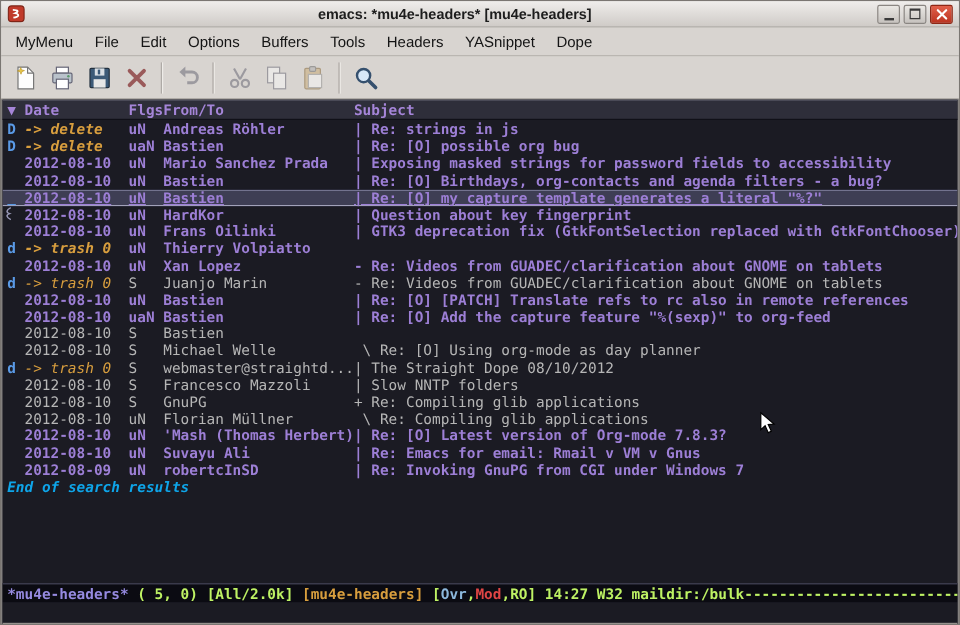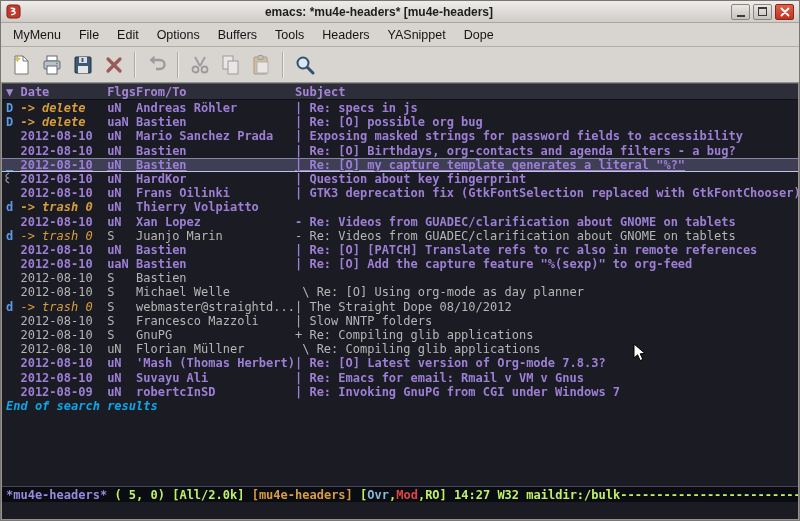--- a/index.html
+++ b/index.html
@@ -165,21 +165,21 @@
         </svg>
       </div>
     </div>
 
   <div class="emacs-area">
     <div class="header-line" id="headerline"><span class="c-mark">▼</span><span class="c-date">Date</span><span class="c-flags">Flgs</span><span class="c-from">From/To</span><span class="c-subj">Subject</span></div>
     <div class="rows" id="rows">
       <svg class="fringe-marker" width="8" height="12" viewBox="0 0 8 12">
           <path d="M6 1 C2 3 2 5 5 6 C2 7 2 9 6 11" stroke="#9a9ab8" stroke-width="1.2" fill="none"></path>
         </svg>
-    <div class="row unread"><span class="c-mark mark-ch">D</span><span class="c-date action">-&gt; delete</span><span class="c-flags">uN</span><span class="c-from">Andreas Röhler</span><span class="c-subj">| Re: specs in js</span></div>
+    <div class="row unread"><span class="c-mark mark-ch">D</span><span class="c-date action">-&gt; delete</span><span class="c-flags">uN</span><span class="c-from">Andreas Röhler</span><span class="c-subj">| Re: strings in js</span></div>
         <div class="row unread"><span class="c-mark mark-ch">D</span><span class="c-date action">-&gt; delete</span><span class="c-flags">uaN</span><span class="c-from">Bastien</span><span class="c-subj">| Re: [O] possible org bug</span></div>
         <div class="row unread"><span class="c-mark mark-ch"> </span><span class="c-date">2012-08-10</span><span class="c-flags">uN</span><span class="c-from">Mario Sanchez Prada</span><span class="c-subj">| Exposing masked strings for password fields to accessibility</span></div>
         <div class="row unread"><span class="c-mark mark-ch"> </span><span class="c-date">2012-08-10</span><span class="c-flags">uN</span><span class="c-from">Bastien</span><span class="c-subj">| Re: [O] Birthdays, org-contacts and agenda filters - a bug?</span></div>
         <div class="row unread current"><span class="c-mark mark-ch"> </span><span class="c-date">2012-08-10</span><span class="c-flags">uN</span><span class="c-from">Bastien</span><span class="c-subj">| Re: [O] my capture template generates a literal "%?"</span></div>
         <div class="row unread"><span class="c-mark mark-ch"> </span><span class="c-date">2012-08-10</span><span class="c-flags">uN</span><span class="c-from">HardKor</span><span class="c-subj">| Question about key fingerprint</span></div>
         <div class="row unread"><span class="c-mark mark-ch"> </span><span class="c-date">2012-08-10</span><span class="c-flags">uN</span><span class="c-from">Frans Oilinki</span><span class="c-subj">| GTK3 deprecation fix (GtkFontSelection replaced with GtkFontChooser)</span></div>
         <div class="row unread"><span class="c-mark mark-ch">d</span><span class="c-date action">-&gt; trash 0</span><span class="c-flags">uN</span><span class="c-from">Thierry Volpiatto</span></div>
         <div class="row unread"><span class="c-mark mark-ch"> </span><span class="c-date">2012-08-10</span><span class="c-flags">uN</span><span class="c-from">Xan Lopez</span><span class="c-subj">- Re: Videos from GUADEC/clarification about GNOME on tablets</span></div>
         <div class="row read"><span class="c-mark mark-ch">d</span><span class="c-date action">-&gt; trash 0</span><span class="c-flags">S</span><span class="c-from">Juanjo Marin</span><span class="c-subj">- Re: Videos from GUADEC/clarification about GNOME on tablets</span></div>
         <div class="row unread"><span class="c-mark mark-ch"> </span><span class="c-date">2012-08-10</span><span class="c-flags">uN</span><span class="c-from">Bastien</span><span class="c-subj">| Re: [O] [PATCH] Translate refs to rc also in remote references</span></div>

